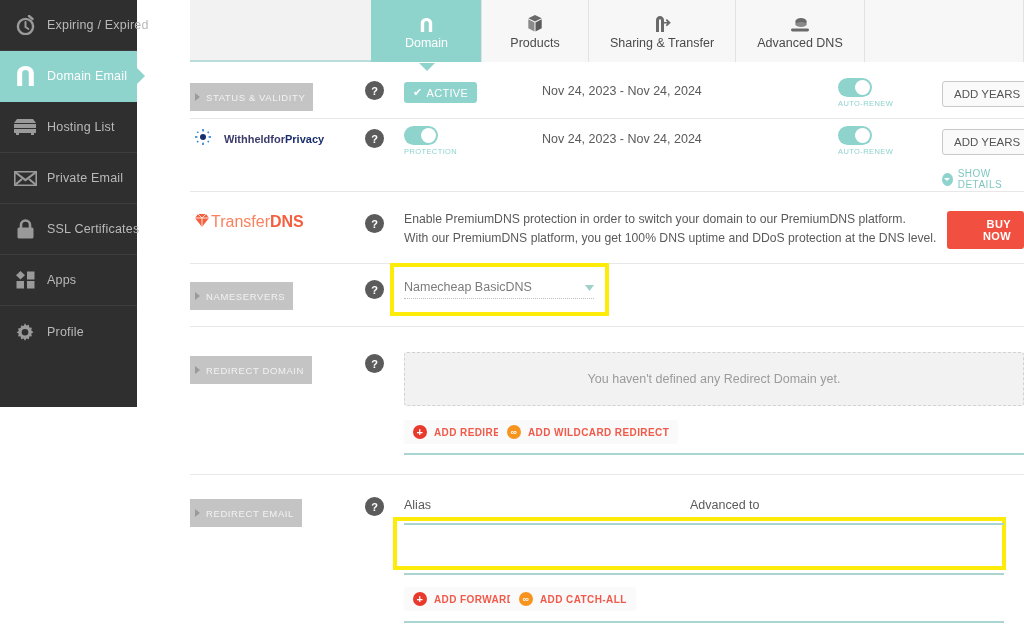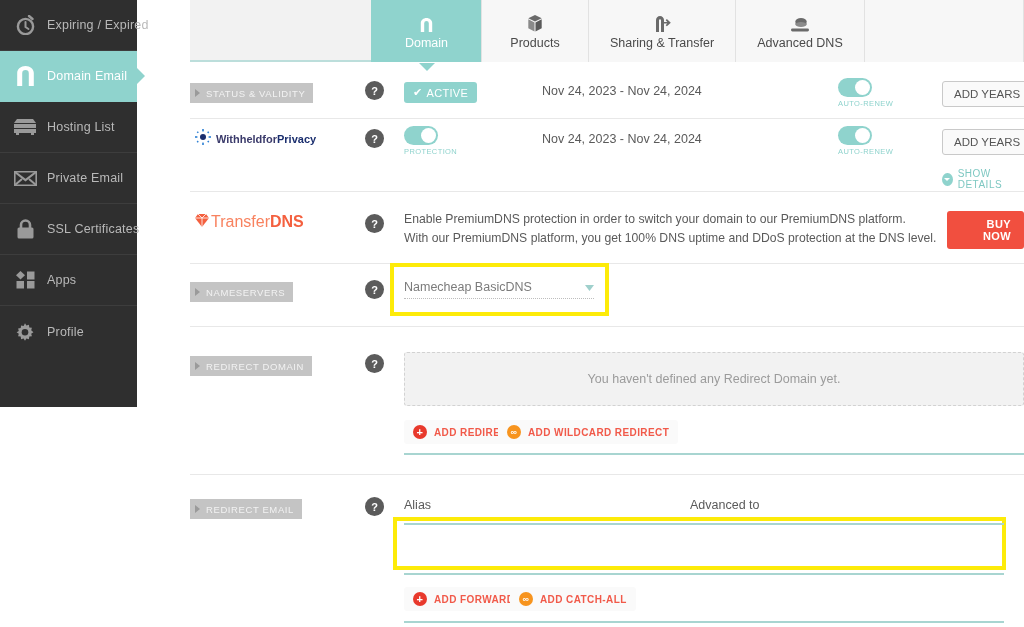--- a/index.html
+++ b/index.html
@@ -62,21 +62,21 @@
   #tab-domain   { left:181px; width:110px; }
   #tab-products { left:291px; width:107px; }
   #tab-sharing  { left:398px; width:147px; }
   #tab-advanced { left:545px; width:129px; }
   #tab-blank    { left:674px; width:160px; background:#f7f7f7; border-right:1px solid #e2e2e2;}
 
   
   .row { position: relative; }
   .sec-badge {
     position: absolute; left: 0;
-    height: 20px; background: #c4c4c4; color: #f2f2f2;
+    height: 28px; background: #c4c4c4; color: #f2f2f2;
     font-size: 9.5px; letter-spacing: .6px;
     display:flex; align-items:center; padding: 0 8px 0 16px;
     white-space: nowrap;
   }
   .sec-badge:before{
     content:""; position:absolute; left:5px; top:50%; transform:translateY(-50%);
     width:0;height:0;border-top:4px solid transparent;border-bottom:4px solid transparent;
     border-left:5px solid #9a9a9a;
   }
   .help {
@@ -298,21 +298,21 @@
                 <rect x="7.2" y="13.6" width="1.6" height="2.4"></rect>
                 <rect x="0" y="7.2" width="2.4" height="1.6"></rect>
                 <rect x="13.6" y="7.2" width="2.4" height="1.6"></rect>
                 <rect x="2" y="2.6" width="1.5" height="1.5" transform="rotate(-45 2.7 3.3)"></rect>
                 <rect x="12.5" y="2.6" width="1.5" height="1.5" transform="rotate(45 13.2 3.3)"></rect>
                 <rect x="2" y="11.9" width="1.5" height="1.5" transform="rotate(45 2.7 12.6)"></rect>
                 <rect x="12.5" y="11.9" width="1.5" height="1.5" transform="rotate(-45 13.2 12.6)"></rect>
               </g>
             </svg>
         </span>
-        <span style="font-size:11px;font-weight:bold;color:#3b3b6b;">
+        <span style="font-size:11px;font-weight:bold;color:#3b3b6b;margin-left:8px;">
           <span>Withheldfor</span><span style="color:#1a2e6e;">Privacy</span>
         </span>
       </div>
       <div class="help" style="left:175px; top:3px;">
         <span>?</span>
       </div>
       <div style="position:absolute;left:214px;top:0px;">
         <div class="toggle">
             <div class="knob"></div>
           </div>

